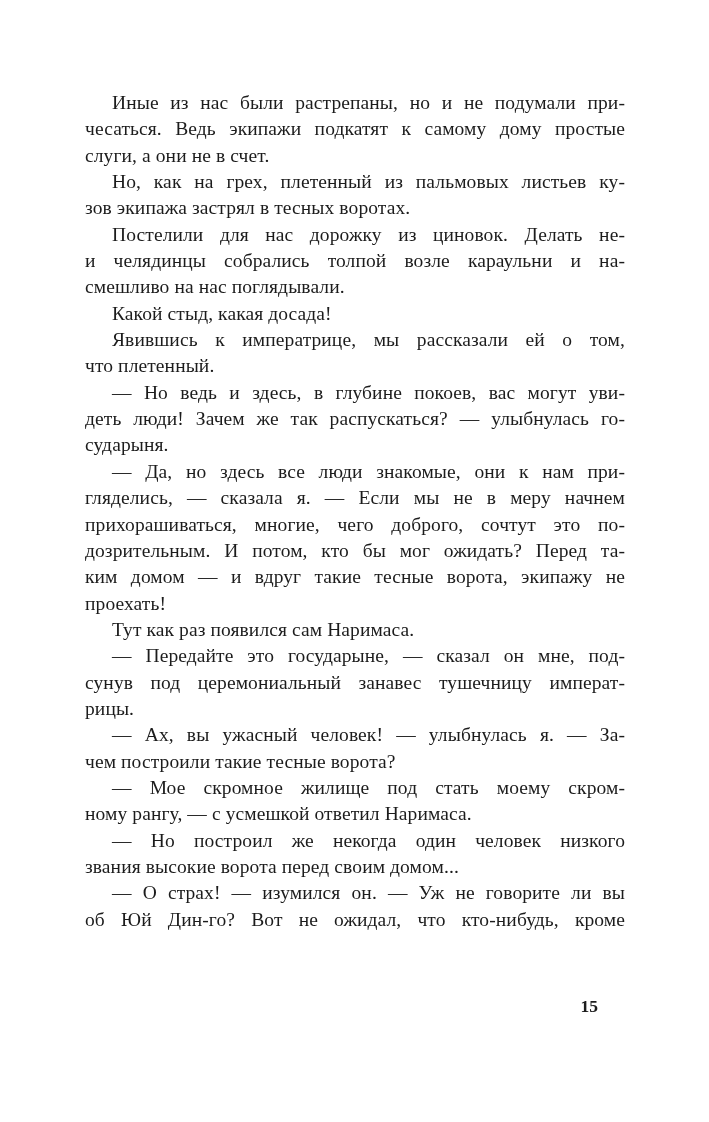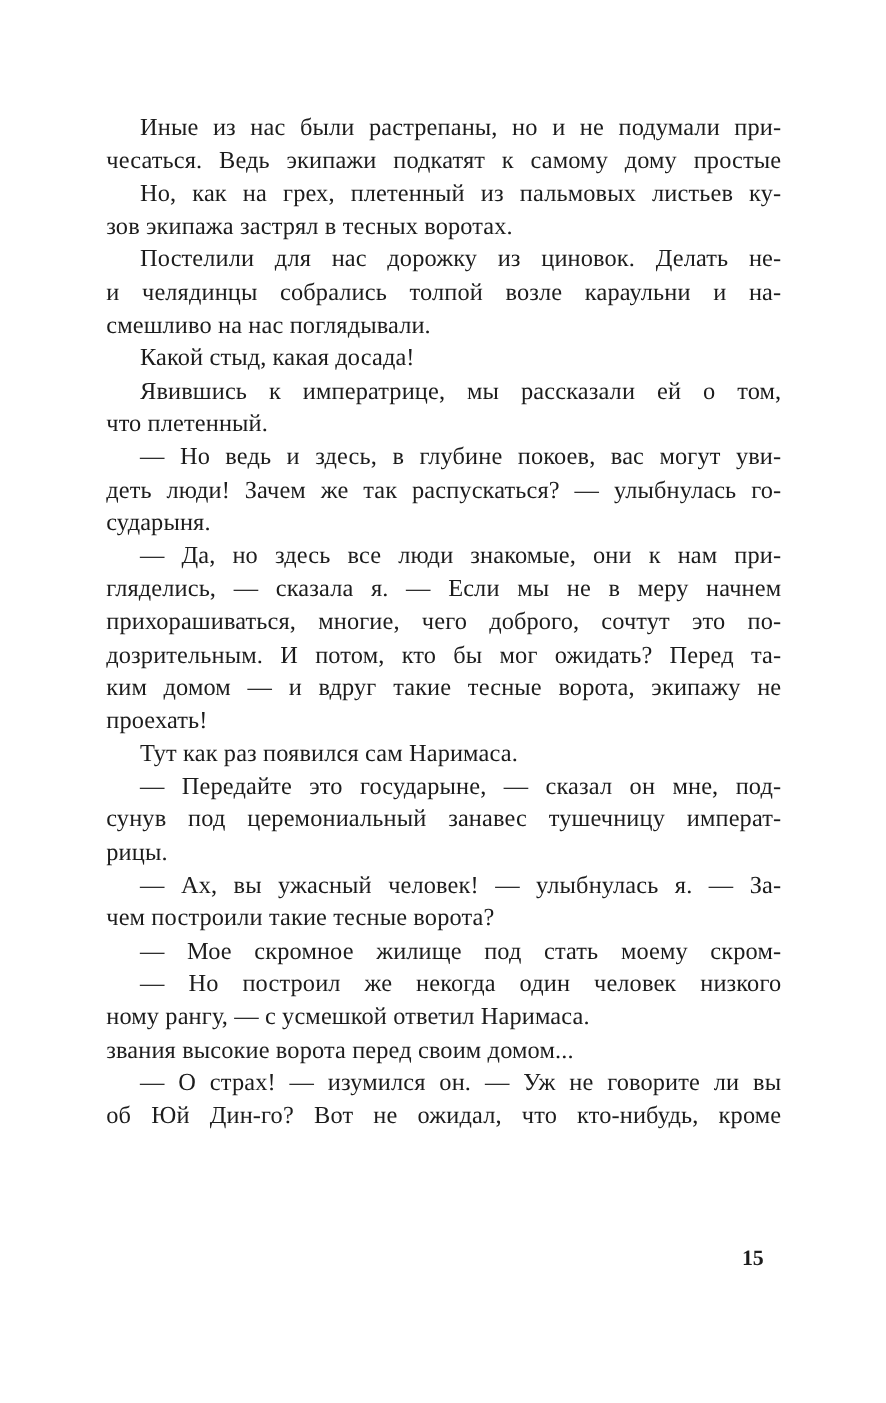--- a/index.html
+++ b/index.html
@@ -33,33 +33,34 @@
   }
   .line.end {
     text-align-last: left;
   }
   .line.indent {
     text-indent: 27px;
   }
   .page-number {
     position: absolute;
     top: 996px;
-    right: 98px;
+    right: 111px;
     font-size: 17.5px;
     font-weight: bold;
     color: #1c1c1c;
   }
 </style>
 </head>
 <body>
 
 <div class="book-page">
   <div class="text-block">
       <div class="line indent">Иные из нас были растрепаны, но и не подумали при-</div>
       <div class="line">чесаться. Ведь экипажи подкатят к самому дому простые</div>
+      <div class="line end">слуги, а они не в счет.</div>
       <div class="line indent">Но, как на грех, плетенный из пальмовых листьев ку-</div>
       <div class="line end">зов экипажа застрял в тесных воротах.</div>
       <div class="line indent">Постелили для нас дорожку из циновок. Делать не-</div>
       <div class="line">и челядинцы собрались толпой возле караульни и на-</div>
       <div class="line end">смешливо на нас поглядывали.</div>
       <div class="line indent end">Какой стыд, какая досада!</div>
       <div class="line indent">Явившись к императрице, мы рассказали ей о том,</div>
       <div class="line end">что плетенный.</div>
       <div class="line indent">— Но ведь и здесь, в глубине покоев, вас могут уви-</div>
       <div class="line">деть люди! Зачем же так распускаться? — улыбнулась го-</div>
@@ -70,20 +71,20 @@
       <div class="line">дозрительным. И потом, кто бы мог ожидать? Перед та-</div>
       <div class="line">ким домом — и вдруг такие тесные ворота, экипажу не</div>
       <div class="line end">проехать!</div>
       <div class="line indent end">Тут как раз появился сам Наримаса.</div>
       <div class="line indent">— Передайте это государыне, — сказал он мне, под-</div>
       <div class="line">сунув под церемониальный занавес тушечницу императ-</div>
       <div class="line end">рицы.</div>
       <div class="line indent">— Ах, вы ужасный человек! — улыбнулась я. — За-</div>
       <div class="line end">чем построили такие тесные ворота?</div>
       <div class="line indent">— Мое скромное жилище под стать моему скром-</div>
+      <div class="line end">ному рангу, — с усмешкой ответил Наримаса.</div>
       <div class="line indent">— Но построил же некогда один человек низкого</div>
-      <div class="line end">ному рангу, — с усмешкой ответил Наримаса.</div>
       <div class="line end">звания высокие ворота перед своим домом...</div>
       <div class="line indent">— О страх! — изумился он. — Уж не говорите ли вы</div>
       <div class="line">об Юй Дин-го? Вот не ожидал, что кто-нибудь, кроме</div>
     </div>
   <div class="page-number">15</div>
 </div>
 
 </body></html>

